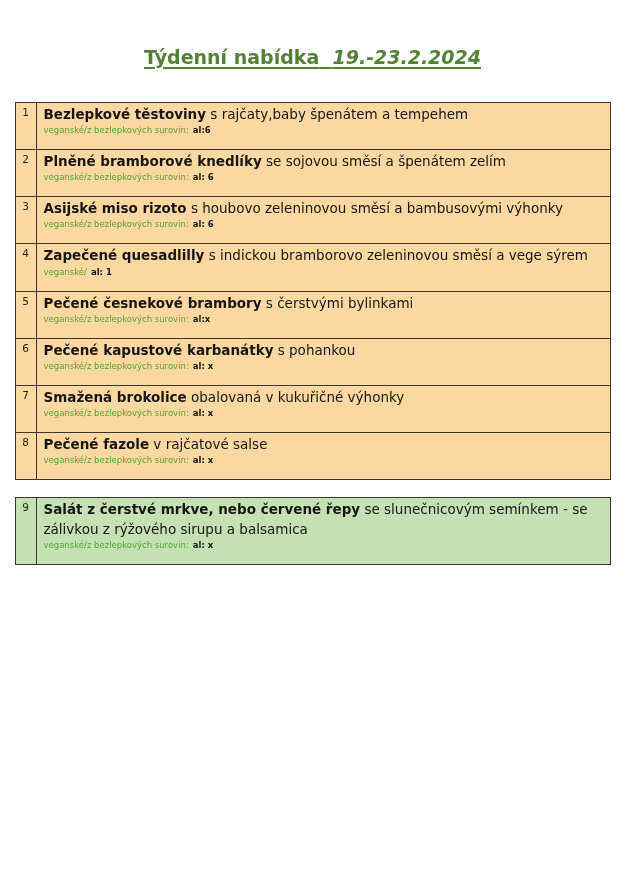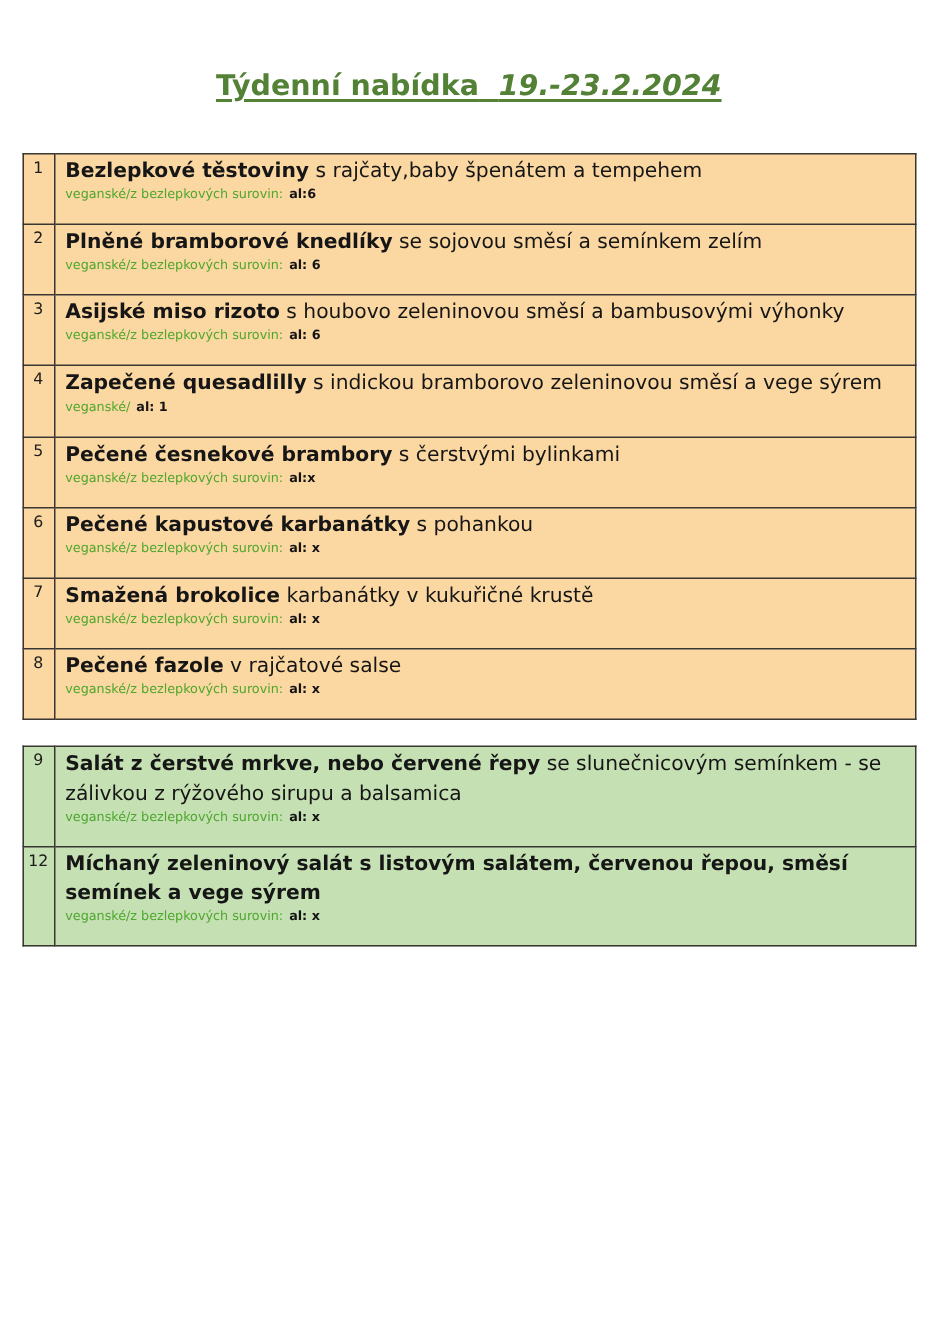--- a/index.html
+++ b/index.html
@@ -99,21 +99,21 @@
           <td class="num">1</td>
           <td class="dish">
             <div class="dish-line"><span class="dish-bold">Bezlepkové těstoviny</span><span class="dish-rest"> s rajčaty,baby špenátem a tempehem</span></div>
             <div class="sub-line"><span class="sub-label">veganské/z bezlepkových surovin:</span><span class="sub-allergens">al:6</span></div>
           </td>
         </tr>
 
         <tr class="menu-row">
           <td class="num">2</td>
           <td class="dish">
-            <div class="dish-line"><span class="dish-bold">Plněné bramborové knedlíky</span><span class="dish-rest"> se sojovou směsí a semínkem zelím</span></div>
+            <div class="dish-line"><span class="dish-bold">Plněné bramborové knedlíky</span><span class="dish-rest"> se sojovou směsí a špenátem zelím</span></div>
             <div class="sub-line"><span class="sub-label">veganské/z bezlepkových surovin:</span><span class="sub-allergens">al: 6</span></div>
           </td>
         </tr>
 
         <tr class="menu-row">
           <td class="num">3</td>
           <td class="dish">
             <div class="dish-line"><span class="dish-bold">Asijské miso rizoto</span><span class="dish-rest"> s houbovo zeleninovou směsí a bambusovými výhonky</span></div>
             <div class="sub-line"><span class="sub-label">veganské/z bezlepkových surovin:</span><span class="sub-allergens">al: 6</span></div>
           </td>
@@ -139,21 +139,21 @@
           <td class="num">6</td>
           <td class="dish">
             <div class="dish-line"><span class="dish-bold">Pečené kapustové karbanátky</span><span class="dish-rest"> s pohankou</span></div>
             <div class="sub-line"><span class="sub-label">veganské/z bezlepkových surovin:</span><span class="sub-allergens">al: x</span></div>
           </td>
         </tr>
 
         <tr class="menu-row">
           <td class="num">7</td>
           <td class="dish">
-            <div class="dish-line"><span class="dish-bold">Smažená brokolice</span><span class="dish-rest"> karbanátky v kukuřičné krustě</span></div>
+            <div class="dish-line"><span class="dish-bold">Smažená brokolice</span><span class="dish-rest"> obalovaná v kukuřičné výhonky</span></div>
             <div class="sub-line"><span class="sub-label">veganské/z bezlepkových surovin:</span><span class="sub-allergens">al: x</span></div>
           </td>
         </tr>
 
         <tr class="menu-row">
           <td class="num">8</td>
           <td class="dish">
             <div class="dish-line"><span class="dish-bold">Pečené fazole</span><span class="dish-rest"> v rajčatové salse</span></div>
             <div class="sub-line"><span class="sub-label">veganské/z bezlepkových surovin:</span><span class="sub-allergens">al: x</span></div>
           </td>
@@ -168,23 +168,16 @@
         <tr class="menu-row">
           <td class="num">9</td>
           <td class="dish">
             <div class="dish-line"><span class="dish-bold">Salát z čerstvé mrkve, nebo červené řepy</span><span class="dish-rest"> se slunečnicovým semínkem - se zálivkou z rýžového sirupu a balsamica</span></div>
             <div class="sub-line"><span class="sub-label">veganské/z bezlepkových surovin:</span><span class="sub-allergens">al: x</span></div>
           </td>
         </tr>
 
 
 
-        <tr class="menu-row">
-          <td class="num">12</td>
-          <td class="dish">
-            <div class="dish-line"><span class="dish-bold">Míchaný zeleninový salát s listovým salátem, červenou řepou, směsí semínek a vege sýrem</span><span class="dish-rest"></span></div>
-            <div class="sub-line"><span class="sub-label">veganské/z bezlepkových surovin:</span><span class="sub-allergens">al: x</span></div>
-          </td>
-        </tr>
       </tbody>
   </table>
 
 </div>
 
 </body></html>

